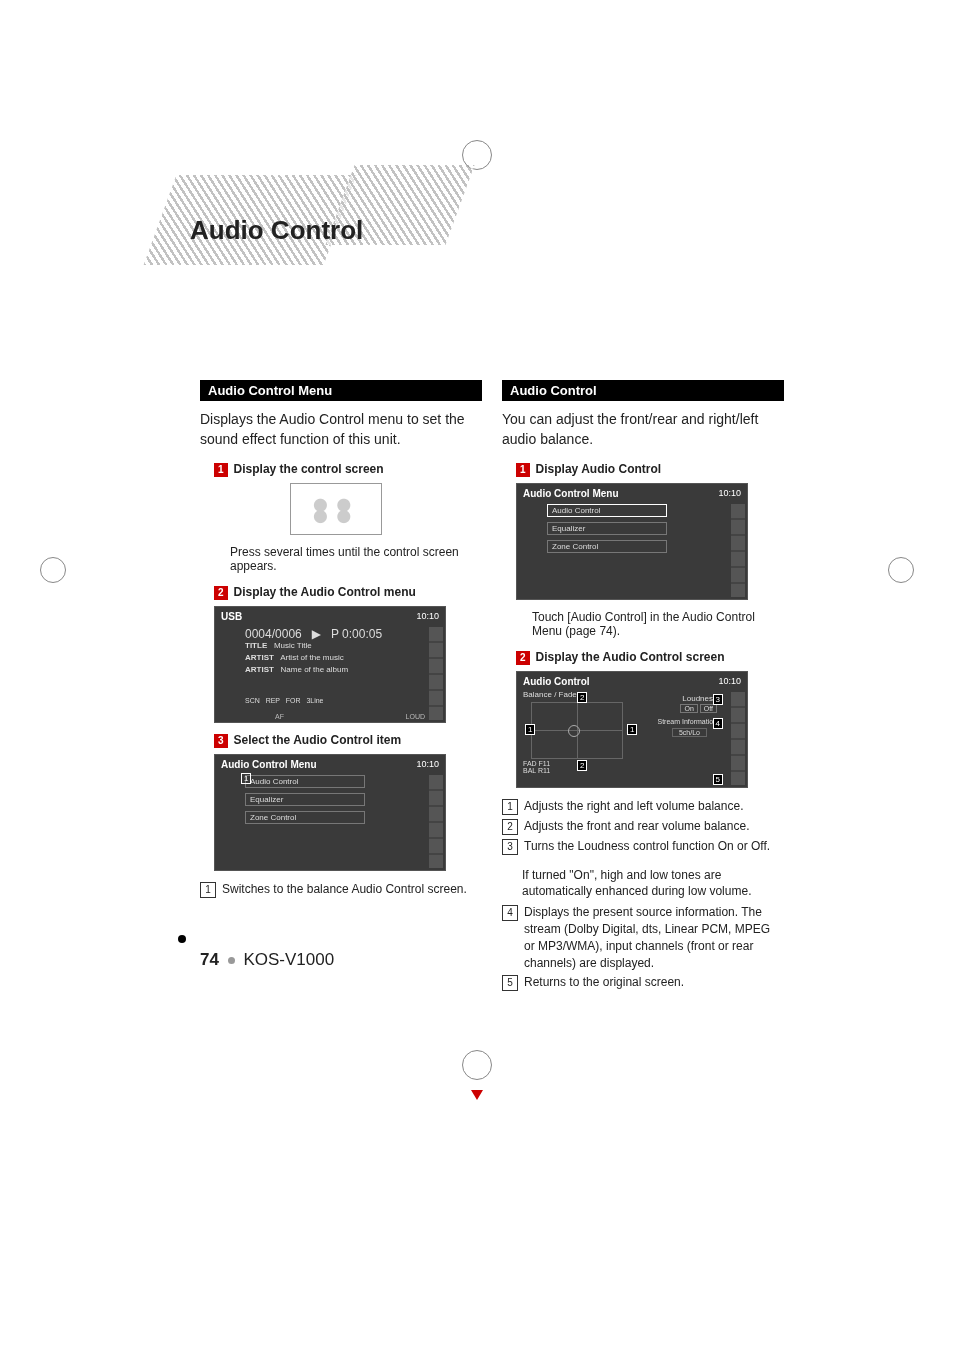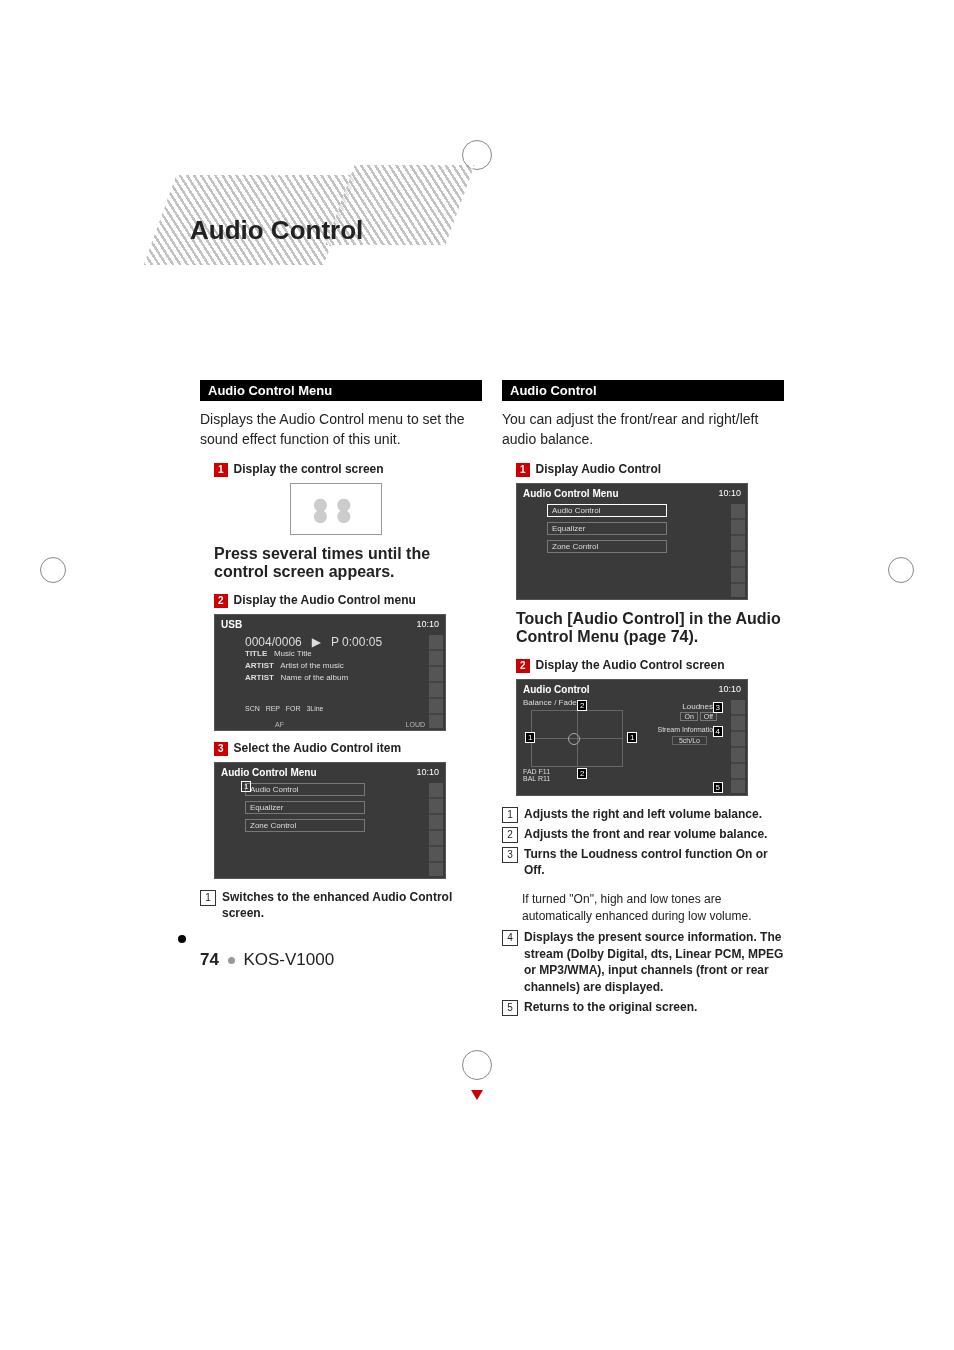--- a/index.html
+++ b/index.html
@@ -113,23 +113,22 @@
   }
   .step .num {
     background: #c00;
     color: #fff;
     font-size: 10px;
     font-weight: bold;
     padding: 1px 4px;
     line-height: 1.2;
   }
   .substep-note {
-    margin: 6px 0 12px 14px;
-    font-size: 16px;
-    font-weight: bold;
+    margin: 6px 0 12px 30px;
+    font-size: 12px;
   }
   .img-ph {
     display: block;
     margin: 6px 0 10px 14px;
     background: #3a3a3a;
     border: 1px solid #555;
     position: relative;
   }
   .img-ph.small { width: 90px; height: 50px; margin-left: 90px; background:#fff; border:1px solid #999;}
   .img-ph.small::after{
@@ -175,21 +174,21 @@
     display: inline-block;
     min-width: 14px;
     height: 14px;
     border: 1px solid #333;
     text-align: center;
     font-size: 10px;
     line-height: 14px;
     flex-shrink: 0;
     margin-top: 1px;
   }
-  .callout-list .txt { flex: 1; font-weight: bold; }
+  .callout-list .txt { flex: 1; }
   .indent-note {
     margin-left: 20px;
     font-size:12px;
     line-height:1.4;
     margin-bottom:3px;
   }
   .footer {
     position:absolute;
     left:200px;
     bottom:170px;
@@ -272,21 +271,21 @@
         <div class="row" style="top:20px;border:1px solid #777;padding:1px 4px;width:110px;">Audio Control</div>
         <div style="position:absolute;left:26px;top:18px;color:#fff;border:1px solid #fff;font-size:8px;padding:0 2px;">1</div>
         <div class="row" style="top:38px;border:1px solid #777;padding:1px 4px;width:110px;">Equalizer</div>
         <div class="row" style="top:56px;border:1px solid #777;padding:1px 4px;width:110px;">Zone Control</div>
         <div class="sidebar"></div>
       </div>
 
       <ul class="callout-list">
         <li>
           <span class="box">1</span>
-          <span class="txt">Switches to the enhanced Audio Control screen.</span>
+          <span class="txt">Switches to the balance Audio Control screen.</span>
         </li>
       </ul>
     </div>
 
     <div class="col">
       <div class="black-bar">Audio Control</div>
       <div class="intro">You can adjust the front/rear and right/left audio balance.</div>
 
       <div class="step">
         <span class="num">1</span>

